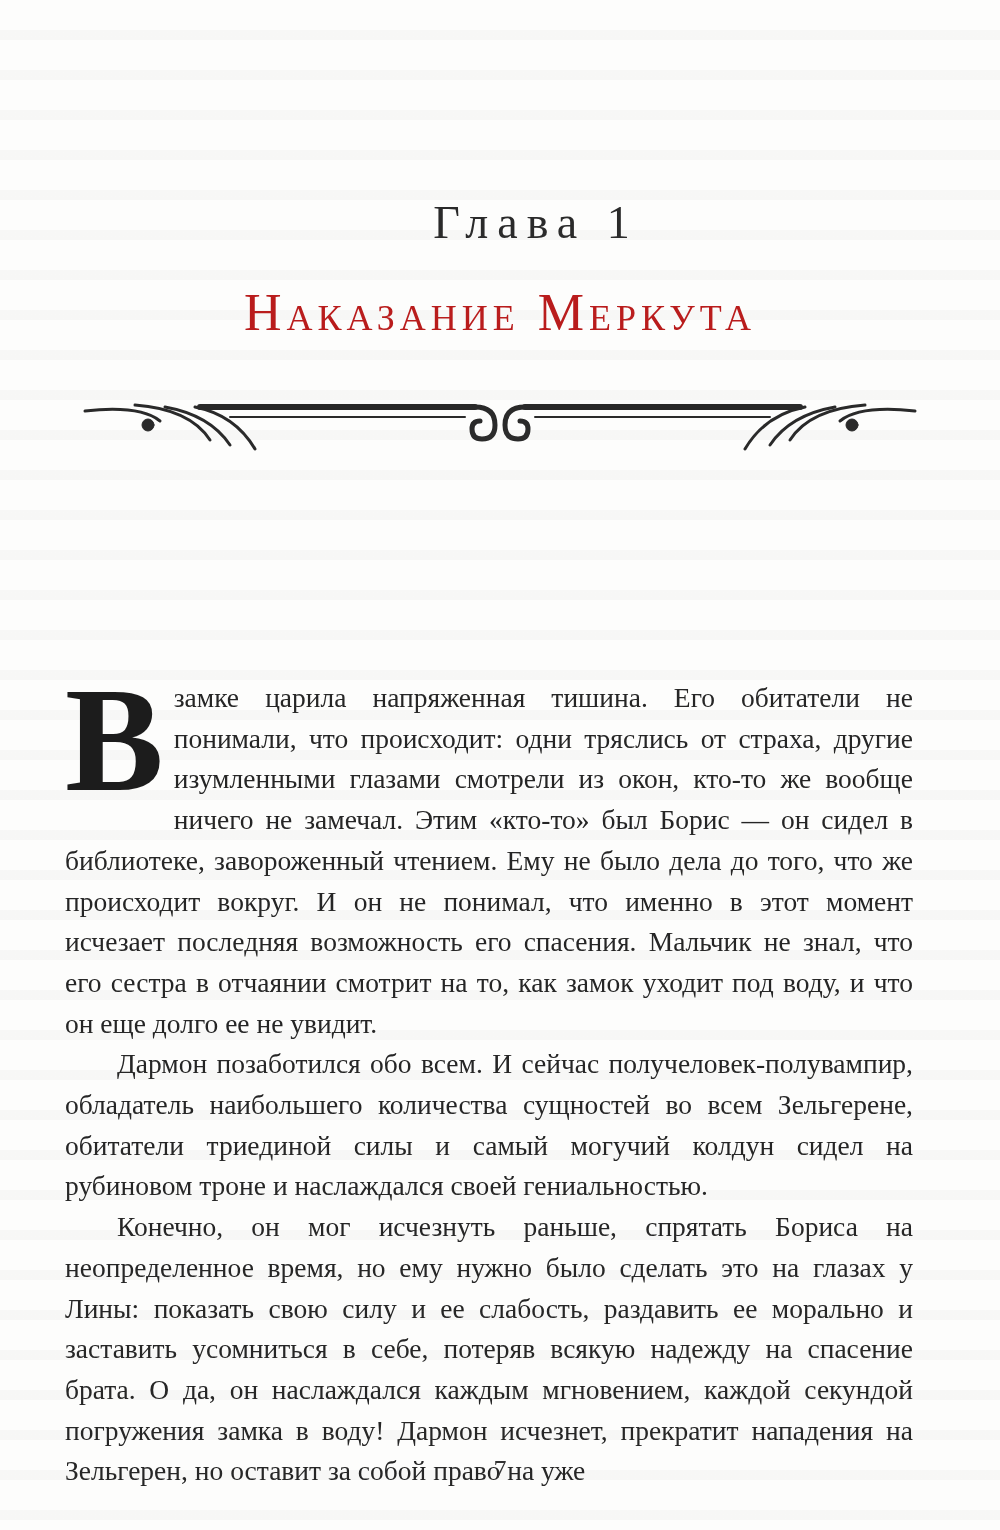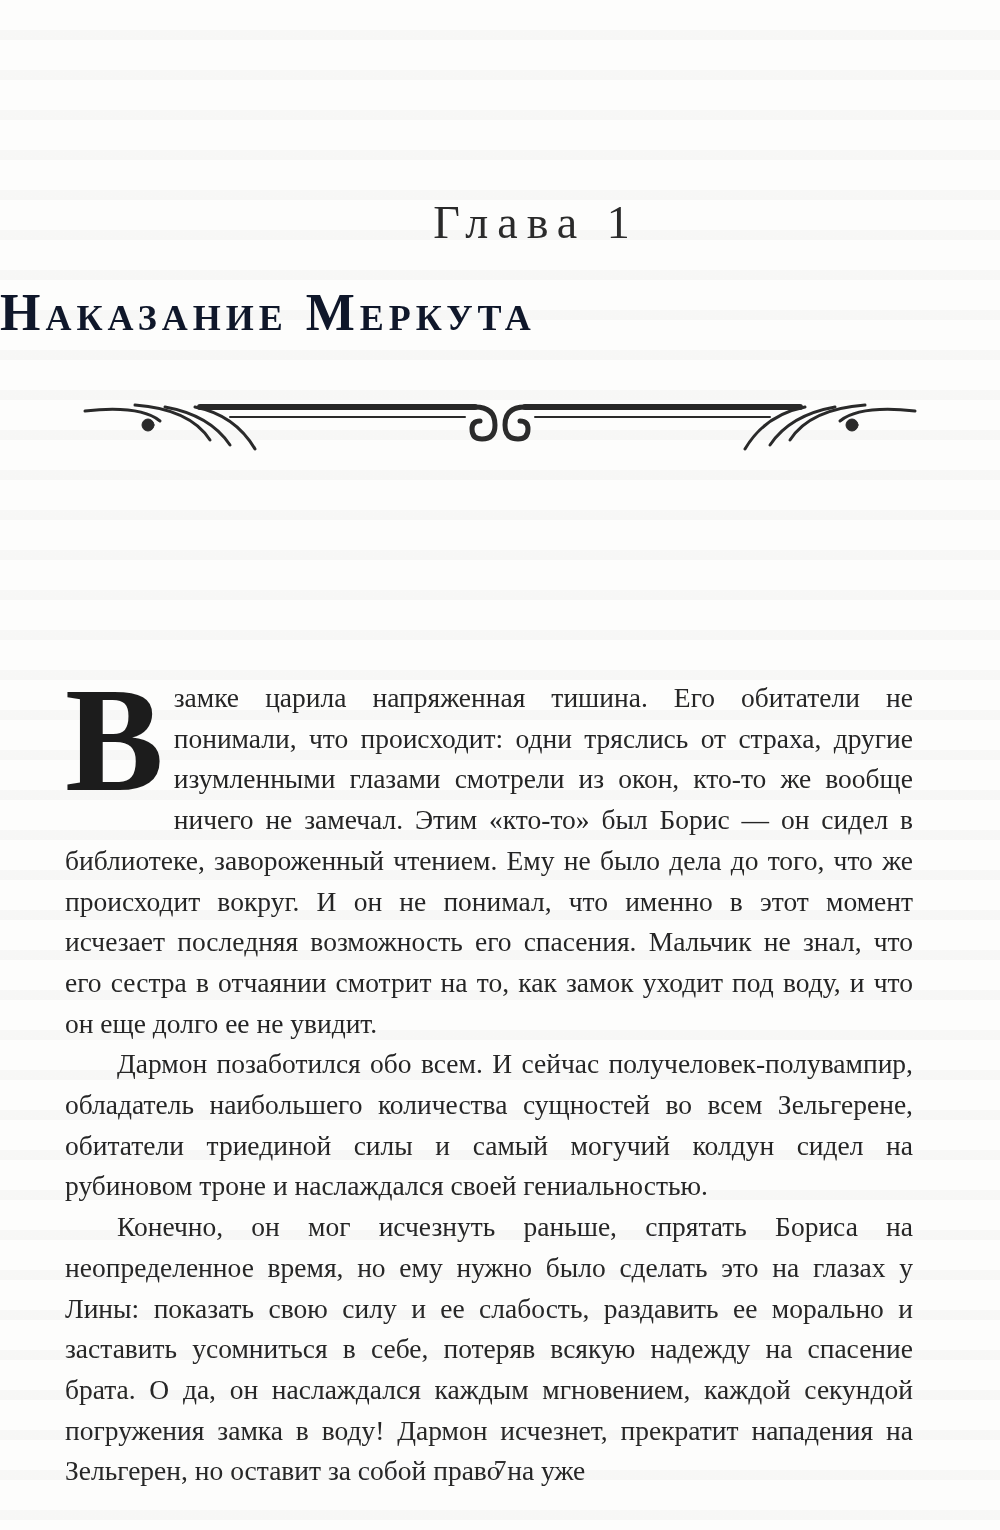--- a/index.html
+++ b/index.html
@@ -13,22 +13,22 @@
   .bleed {
     position: absolute; left: 0; top: 0; width: 1000px; height: 1530px;
     background: repeating-linear-gradient(180deg, transparent 0px, transparent 30px, rgba(0,0,0,0.025) 30px, rgba(0,0,0,0.025) 40px);
     pointer-events: none;
   }
   .chapter-label {
     position: absolute; top: 196px; left: 0; width: 1000px; text-align: center;
     font-size: 46px; letter-spacing: 9px; color: #2a2a2a; padding-left: 36px;
   }
   .chapter-title {
-    position: absolute; top: 283px; left: 0; width: 1000px; text-align: left;
-    font-size: 52px; font-weight: bold; letter-spacing: 5px; color: #0f172a;
+    position: absolute; top: 283px; left: 0; width: 1000px; text-align: center;
+    font-size: 52px; font-weight: normal; letter-spacing: 5px; color: #b91c1c;
     font-variant: small-caps;
   }
   .ornament { position: absolute; top: 395px; left: 80px; width: 840px; height: 60px; }
   .body-text {
     position: absolute; top: 678px; left: 65px; width: 848px;
     font-size: 27.5px; line-height: 40.7px; text-align: justify;
     color: #262626;
   }
   .body-text p { margin: 0; text-indent: 52px; }
   .body-text p.first { text-indent: 0; }

